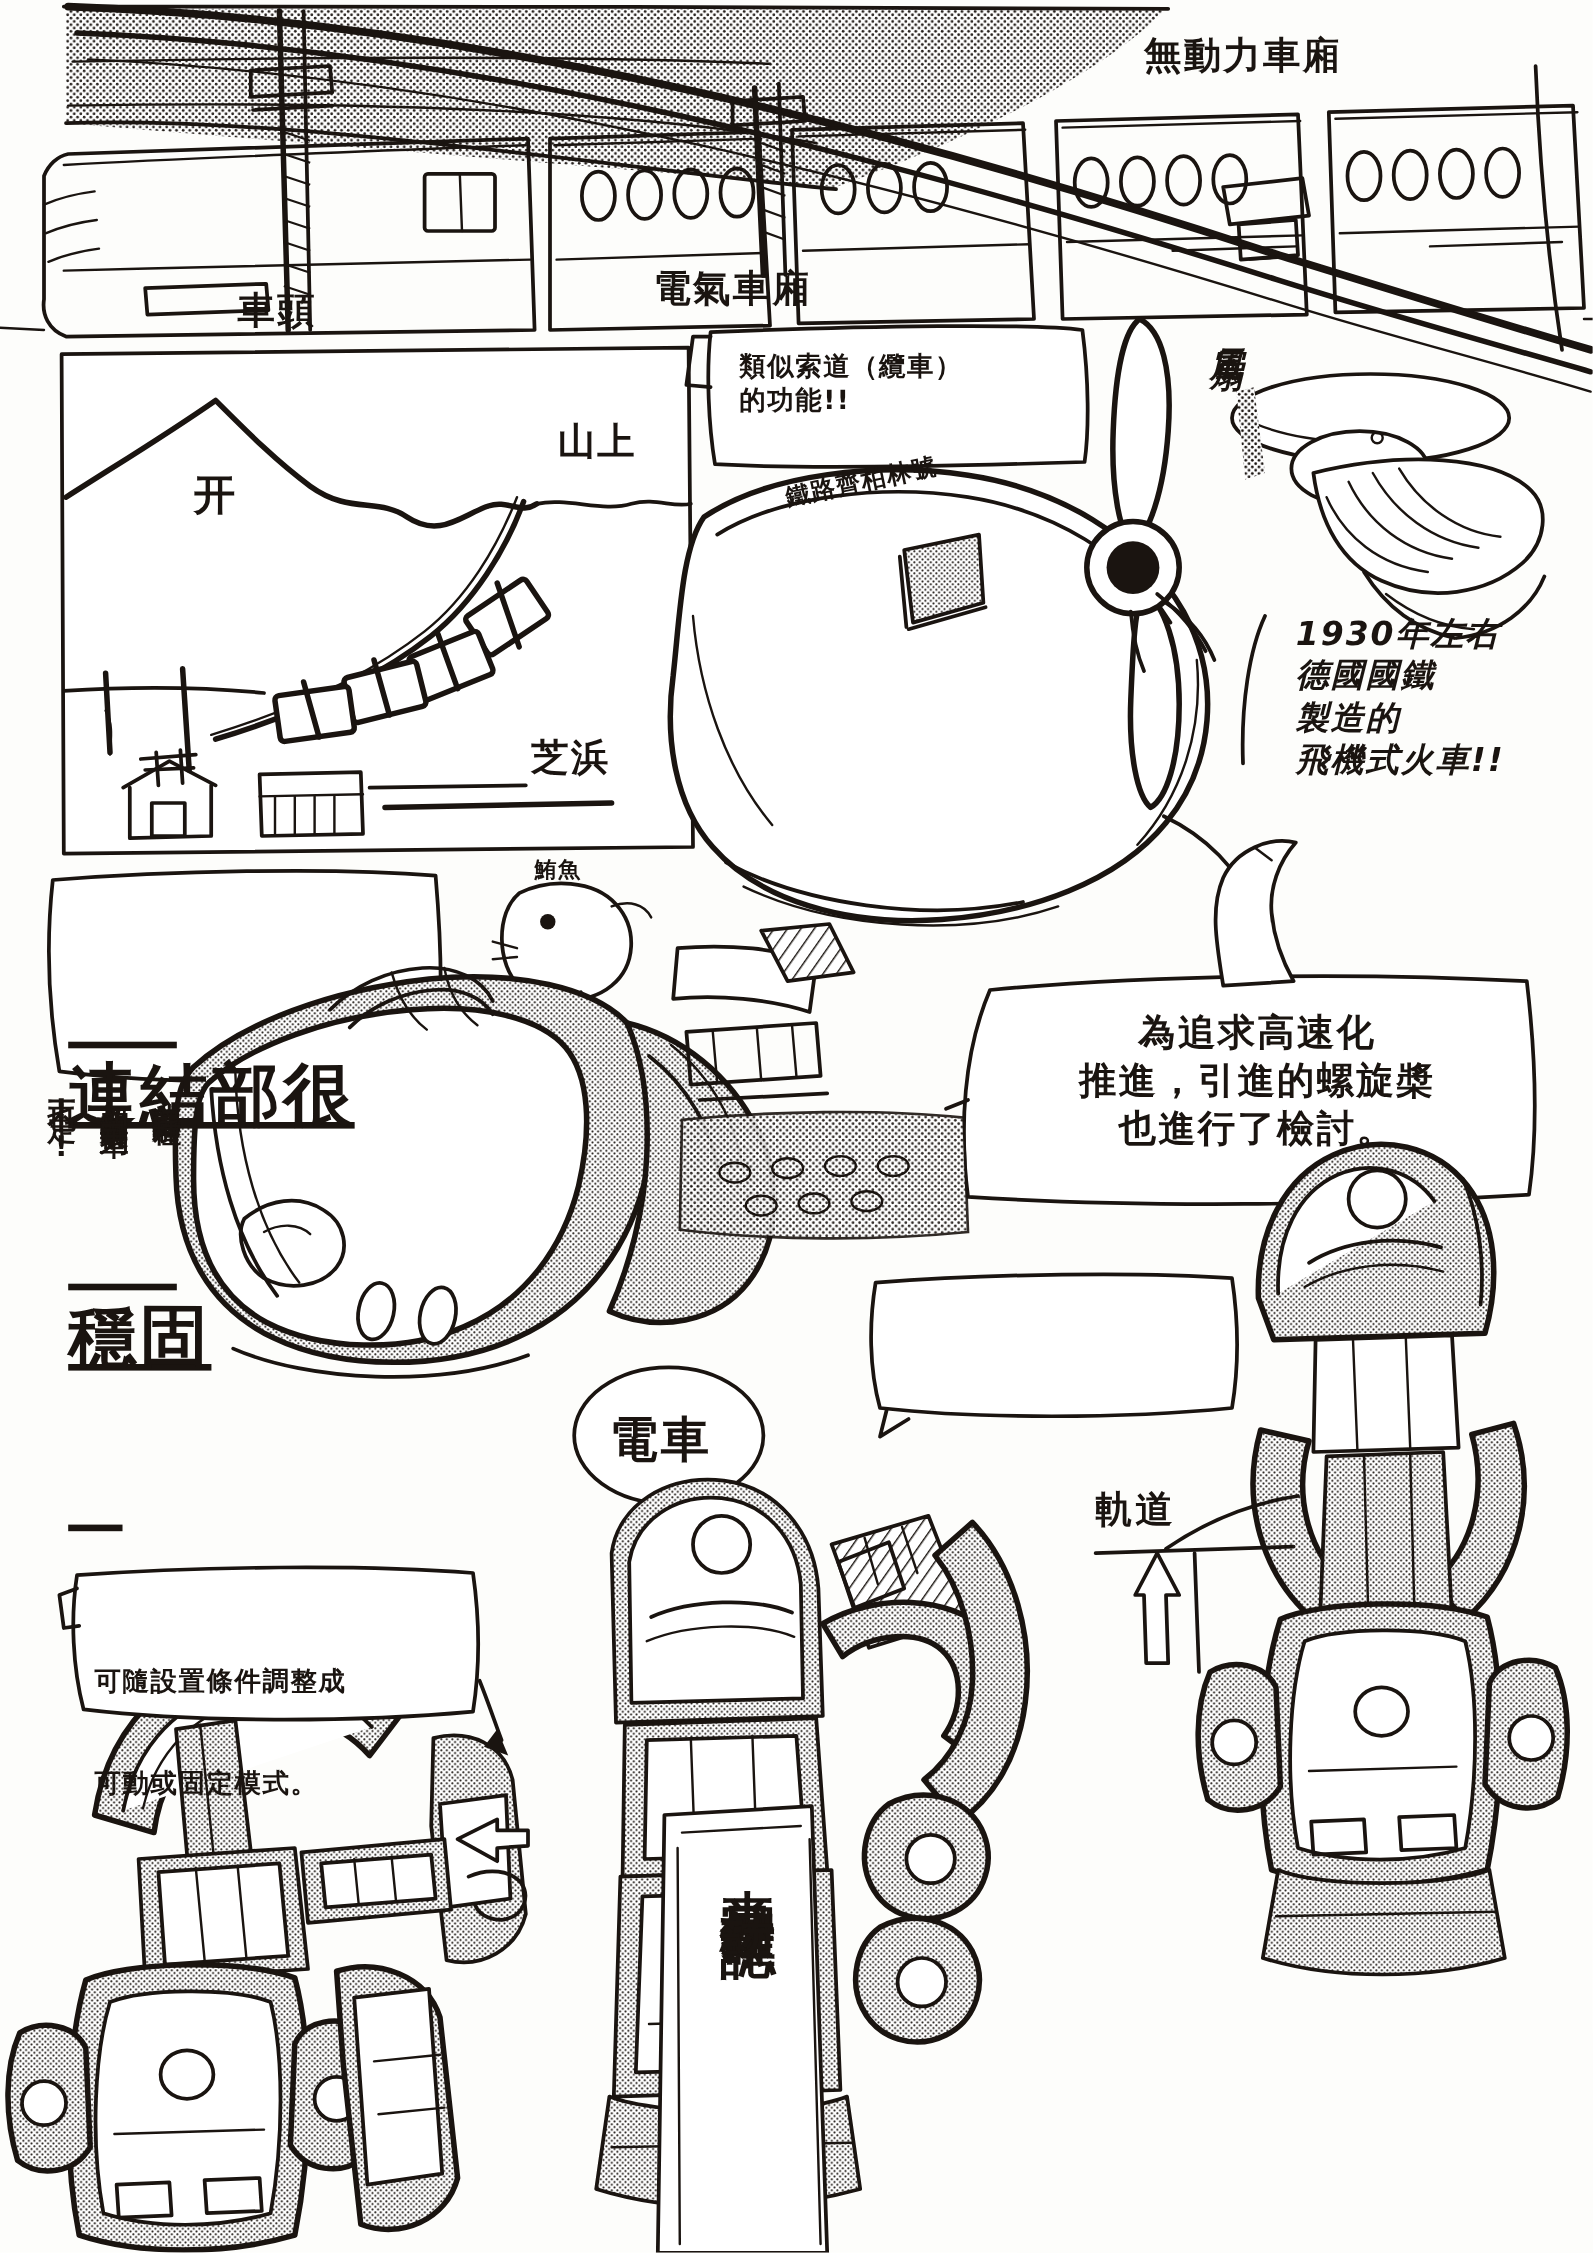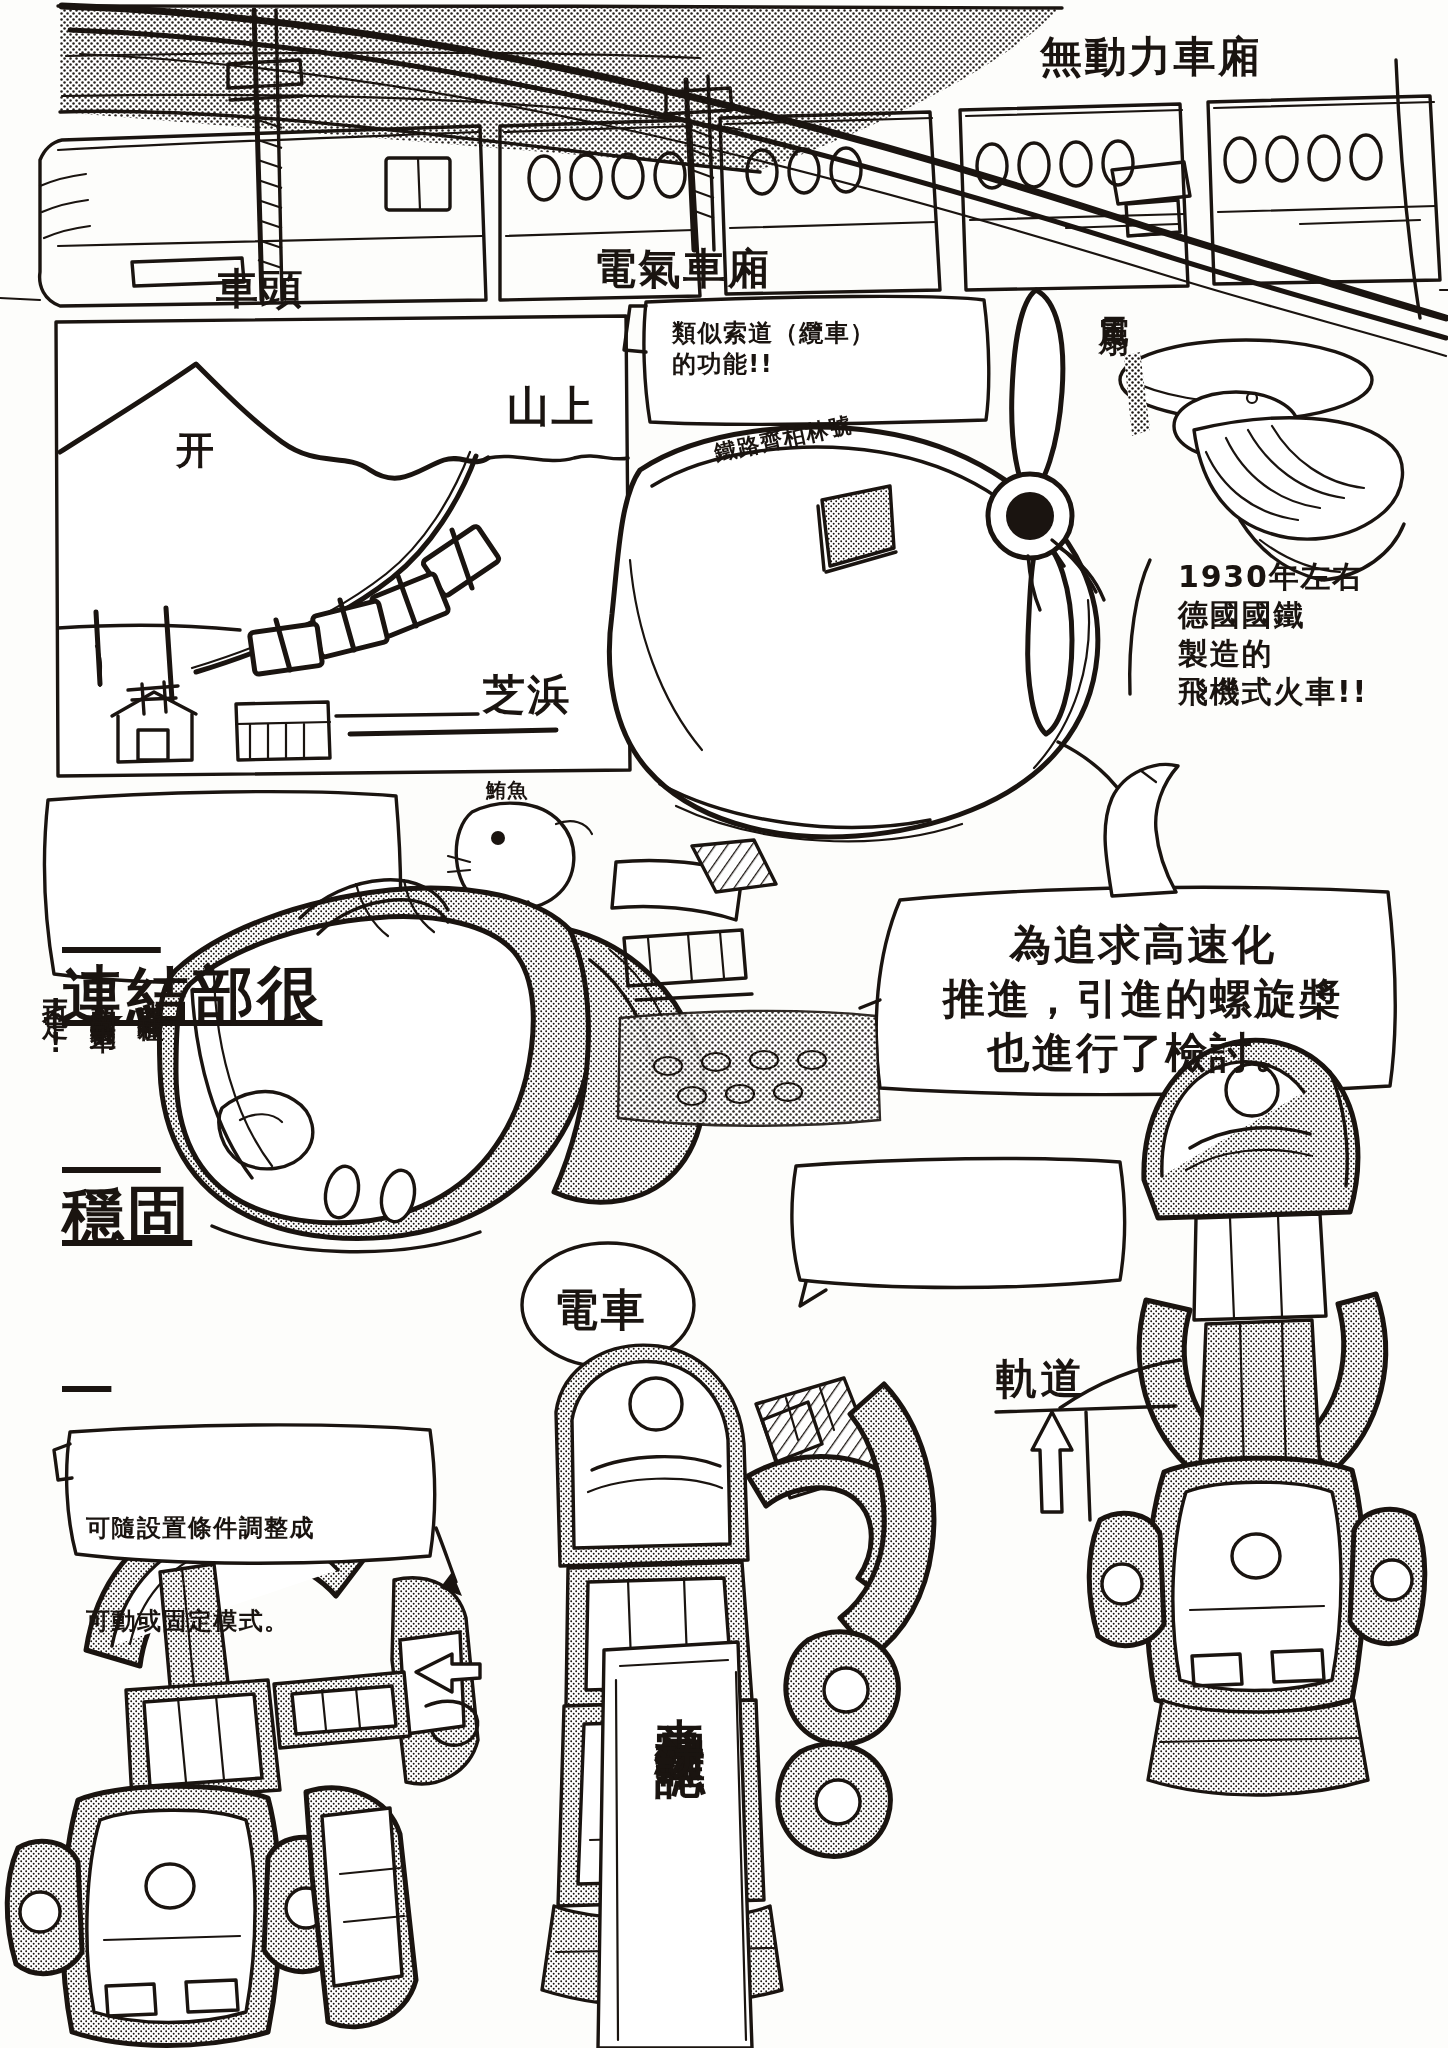--- a/index.html
+++ b/index.html
@@ -36,23 +36,23 @@
     white-space:pre;
     font-family:"DejaVu Sans","Liberation Sans",sans-serif;
   }
   .vert{
     writing-mode:vertical-rl;
     text-orientation:upright;
     letter-spacing:0.12em;
     line-height:1.45;
   }
   .bigtitle{font-size:62px;font-weight:700;letter-spacing:0.05em;line-height:1.18;}
-  .t30{font-size:30px;}
+  .t30{font-size:30px;font-style:italic;}
   .t32{font-size:24px;}
-  .t34{font-size:42px;}
+  .t34{font-size:34px;}
   .t26{font-size:26px;}
   .t22{font-size:22px;}
   .t20{font-size:20px;}
   .t38{font-size:38px;}
   .t44{font-size:44px;}
   .t50{font-size:50px;}
   .rot-12{transform:rotate(-12deg);transform-origin:left top;}
 </style>
 </head>
 <body>

